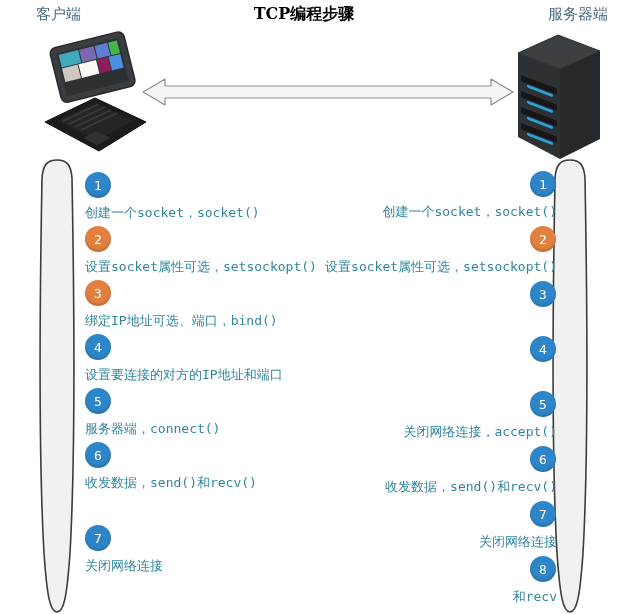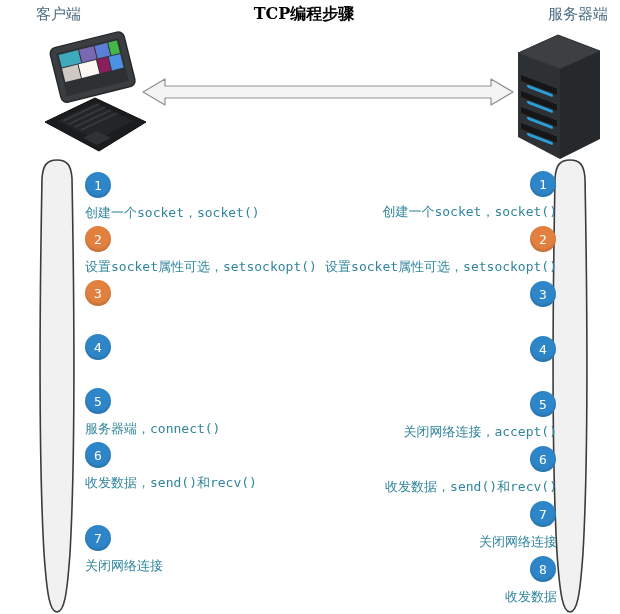--- a/index.html
+++ b/index.html
@@ -98,23 +98,25 @@
       <div class="step">
         <div class="badge" style="background: rgb(46, 134, 200);">1</div>
         <div class="step-text">创建一个socket，socket()</div>
       </div>
       <div class="step">
         <div class="badge" style="background: rgb(226, 128, 63);">2</div>
         <div class="step-text">设置socket属性可选，setsockopt()</div>
       </div>
       <div class="step">
         <div class="badge" style="background: rgb(226, 128, 63);">3</div>
+        <div class="step-text">绑定IP地址可选、端口，bind()</div>
       </div>
       <div class="step">
         <div class="badge" style="background: rgb(46, 134, 200);">4</div>
+        <div class="step-text">设置要连接的对方的IP地址和端口</div>
       </div>
       <div class="step">
         <div class="badge" style="background: rgb(46, 134, 200);">5</div>
         <div class="step-text">服务器端，connect()</div>
       </div>
       <div class="step">
         <div class="badge" style="background: rgb(46, 134, 200);">6</div>
         <div class="step-text">收发数据，send()和recv()</div>
       </div>
       <div class="step">
@@ -144,17 +146,17 @@
       <div class="step">
         <div class="badge" style="background: rgb(46, 134, 200);">6</div>
         <div class="step-text">收发数据，send()和recv()</div>
       </div>
       <div class="step">
         <div class="badge" style="background: rgb(46, 134, 200);">7</div>
         <div class="step-text">关闭网络连接</div>
       </div>
       <div class="step">
         <div class="badge" style="background: rgb(46, 134, 200);">8</div>
-        <div class="step-text">收发数据</div>
+        <div class="step-text">和recv</div>
       </div>
     </div>
 
 </div>
 
 </body></html>

